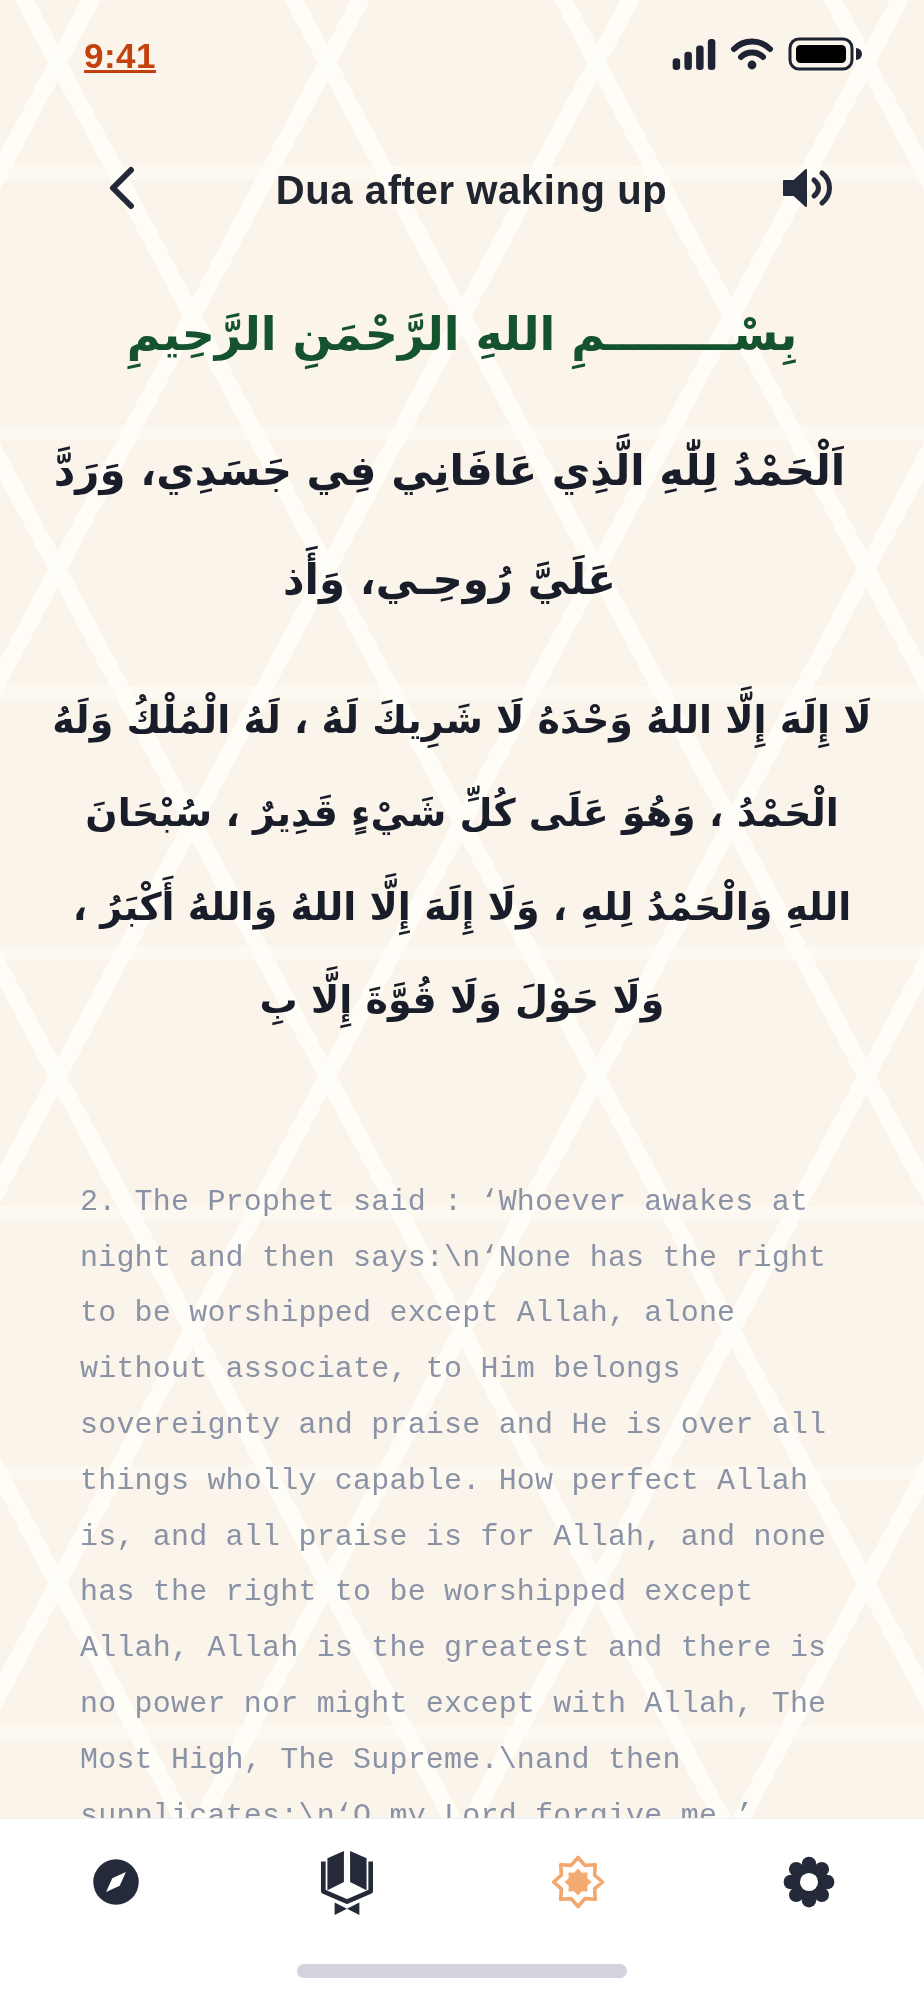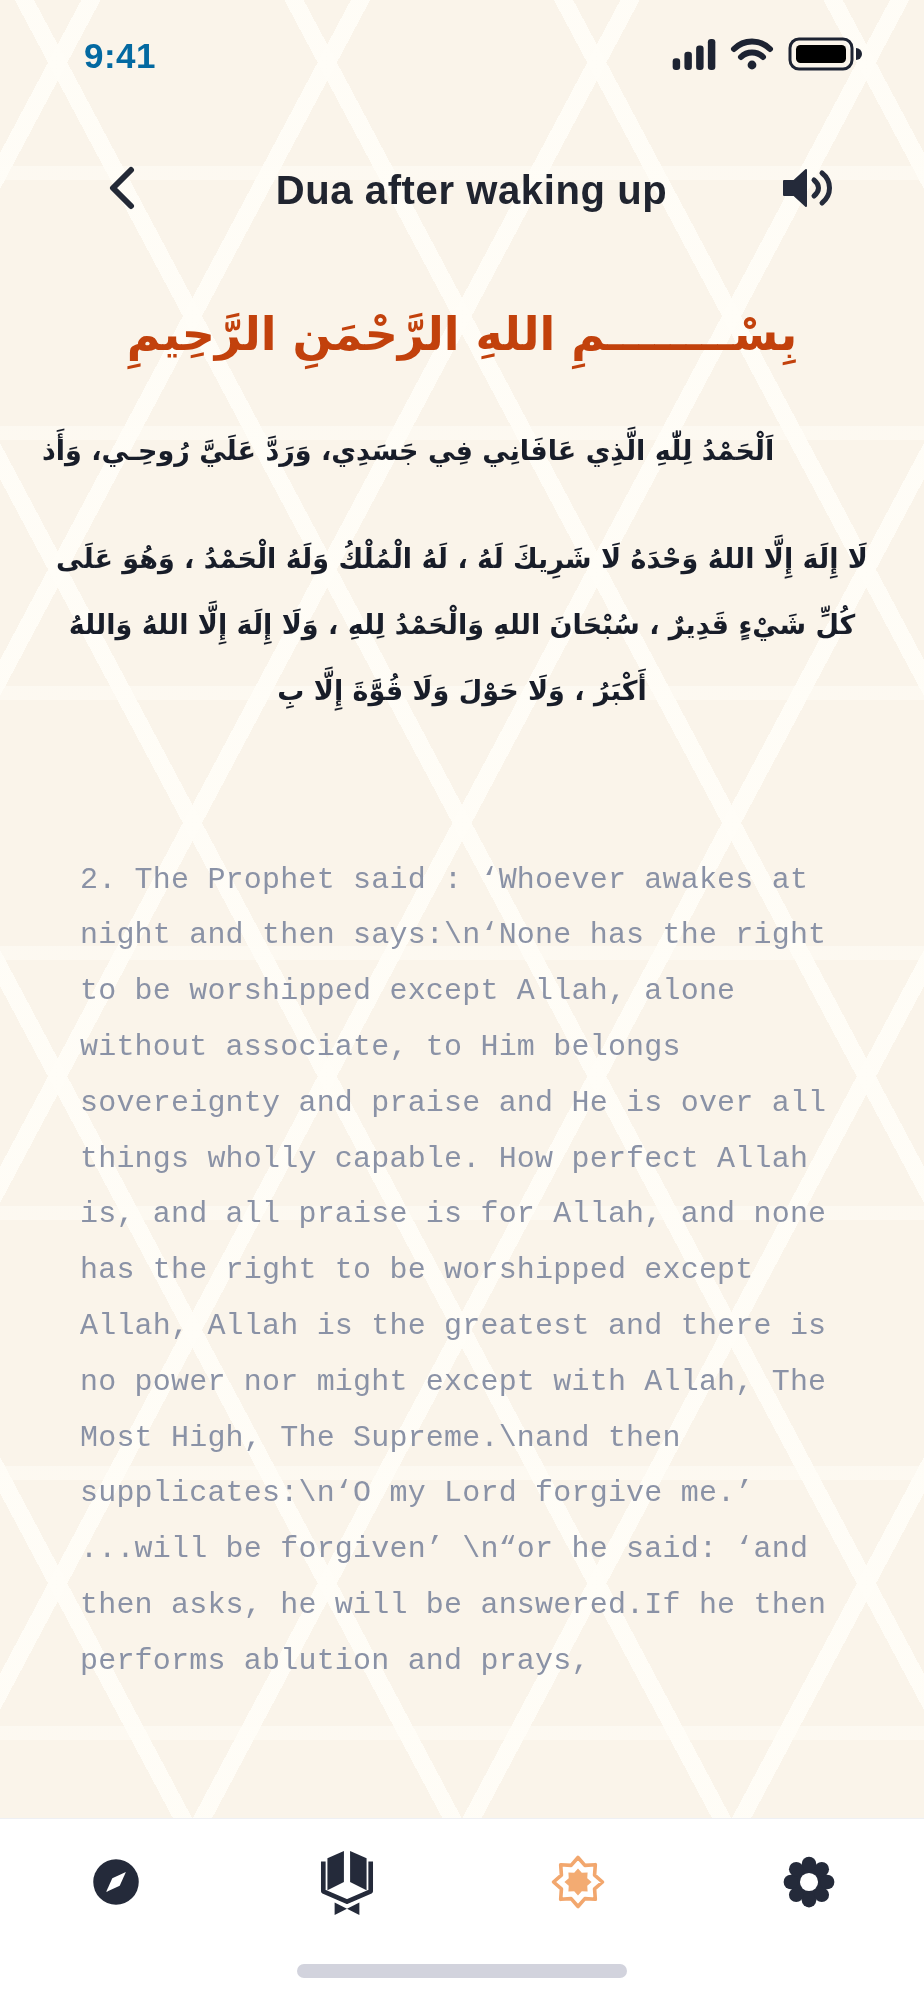--- a/index.html
+++ b/index.html
@@ -21,58 +21,58 @@
       repeating-linear-gradient(0deg, rgba(255,253,247,.55) 0 14px, transparent 14px 260px);
     z-index:0; pointer-events:none;
   }
   .page { position:relative; z-index:1; height:100%; }
 
   
   .status-bar {
     display:flex; justify-content:space-between; align-items:center;
     padding:30px 60px 0 84px; height:82px;
   }
-  .status-time { font-size:35px; font-weight:700; letter-spacing:.5px; color:#0369a1; }
+  .status-time { font-size:35px; font-weight:700; letter-spacing:.5px; color:#c2410c;text-decoration:underline; }
   .status-icons { display:flex; align-items:center; gap:14px; }
 
   
   .header {
     display:flex; align-items:center; justify-content:flex-start;
     margin-top:74px; padding:0 88px; height:68px;margin-left:19px;
   }
   .back-btn, .audio-btn { width:60px; display:flex; align-items:center; }
   .audio-btn { justify-content:flex-end; }
   .page-title { font-size:40px; font-weight:700; color:#20242f; letter-spacing:.6px; text-align:center; flex:1; }
 
   
   .bismillah {
     direction:rtl; unicode-bidi:isolate;
     text-align:center; margin-top:46px; height:128px;
     font-family:"DejaVu Sans",sans-serif;
-    font-size:46px; font-weight:700; color:#c2410c;
+    font-size:46px; font-weight:700; color:#14532d;
     display:flex; align-items:center; justify-content:center;
   }
   .arabic-1 {
     direction:rtl; unicode-bidi:isolate;
     font-family:"DejaVu Sans",sans-serif;
     margin:18px 67px 0 42px;
-    font-size:27px; font-weight:700; color:#181d29;
-    line-height:2.6; text-align:left;
+    font-size:42px; font-weight:700; color:#181d29;
+    line-height:2.6; text-align:center;
   }
   .translation {
     margin:26px 80px 0 80px;
     font-size:30px; line-height:1.86; color:#8a92a6;
     letter-spacing:.2px;
     white-space:pre-wrap;
   }
   .arabic-2 {
     direction:rtl; unicode-bidi:isolate;
     font-family:"DejaVu Sans",sans-serif;
     margin:40px 52px 0 52px;
-    font-size:27px; font-weight:700; color:#181d29;
+    font-size:38px; font-weight:700; color:#181d29;
     line-height:2.45; text-align:center;
   }
   .translation-2 { margin-top:128px;font-family:Liberation Mono, monospace; }
 
   
   .bottom-nav {
     position:absolute; left:0; right:0; bottom:0; height:182px;
     background:#ffffff; border-top:1px solid #eef0f4; z-index:2;
   }
   .nav-items { display:flex; padding-top:34px; }

